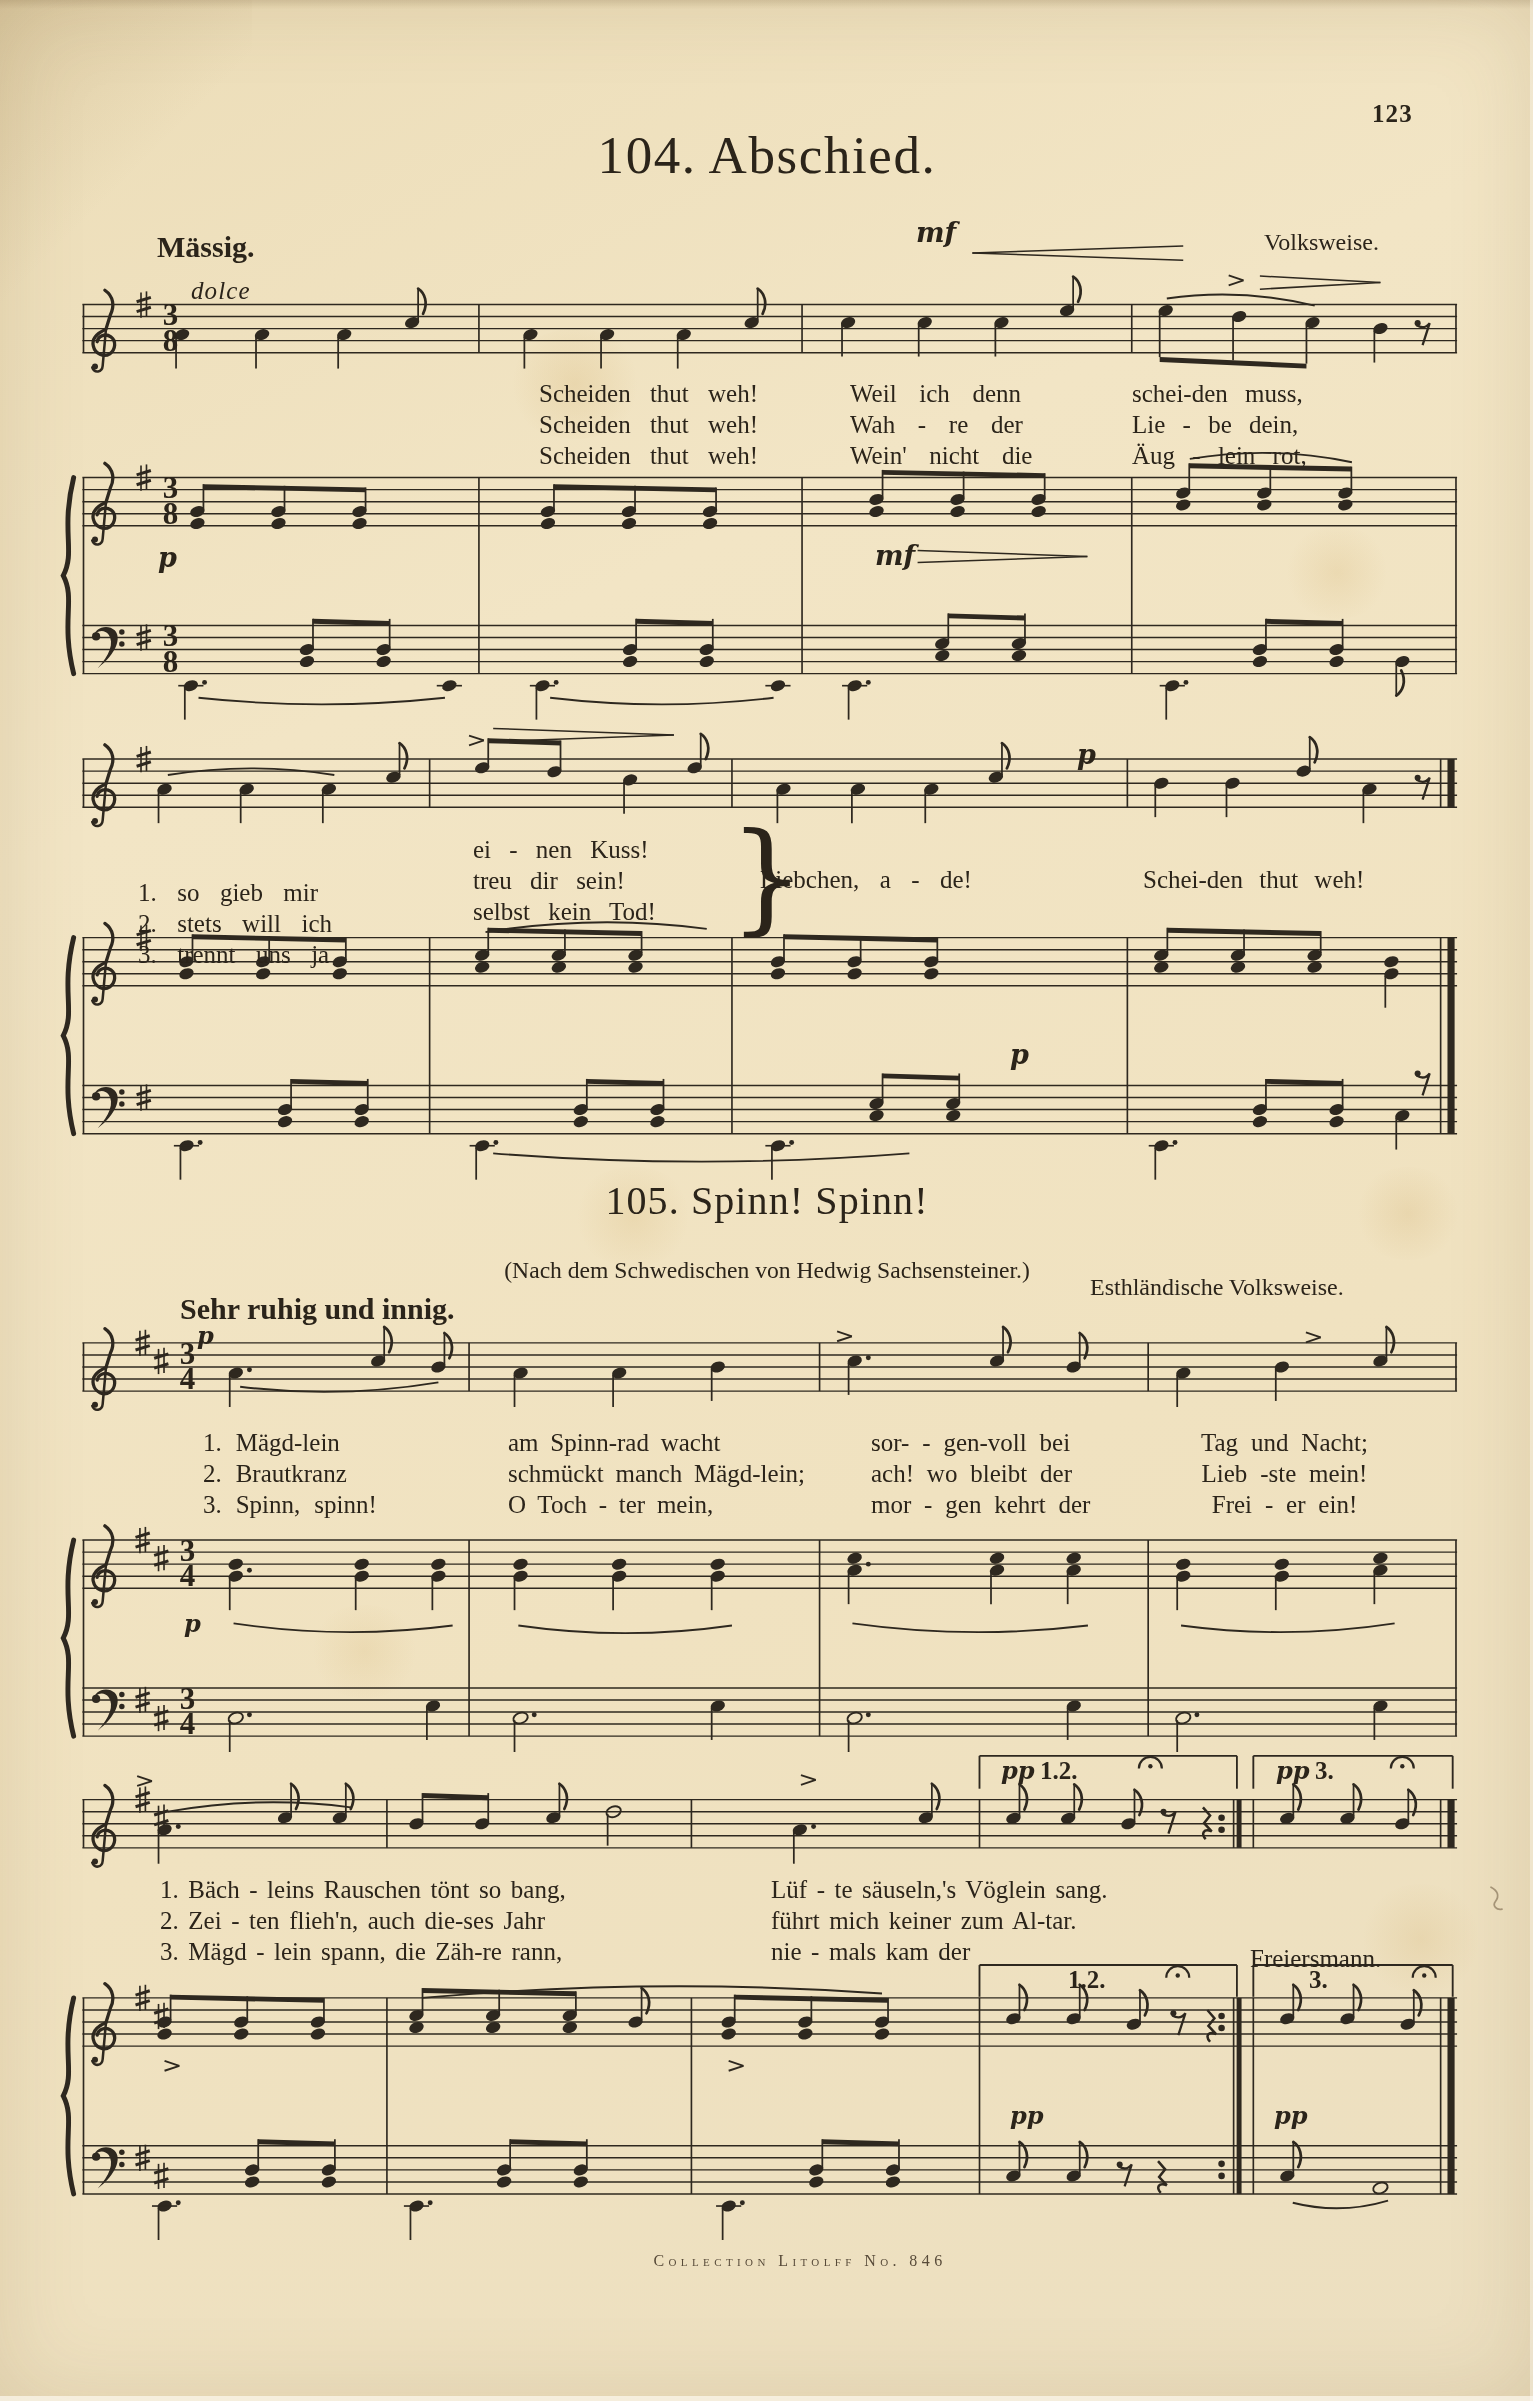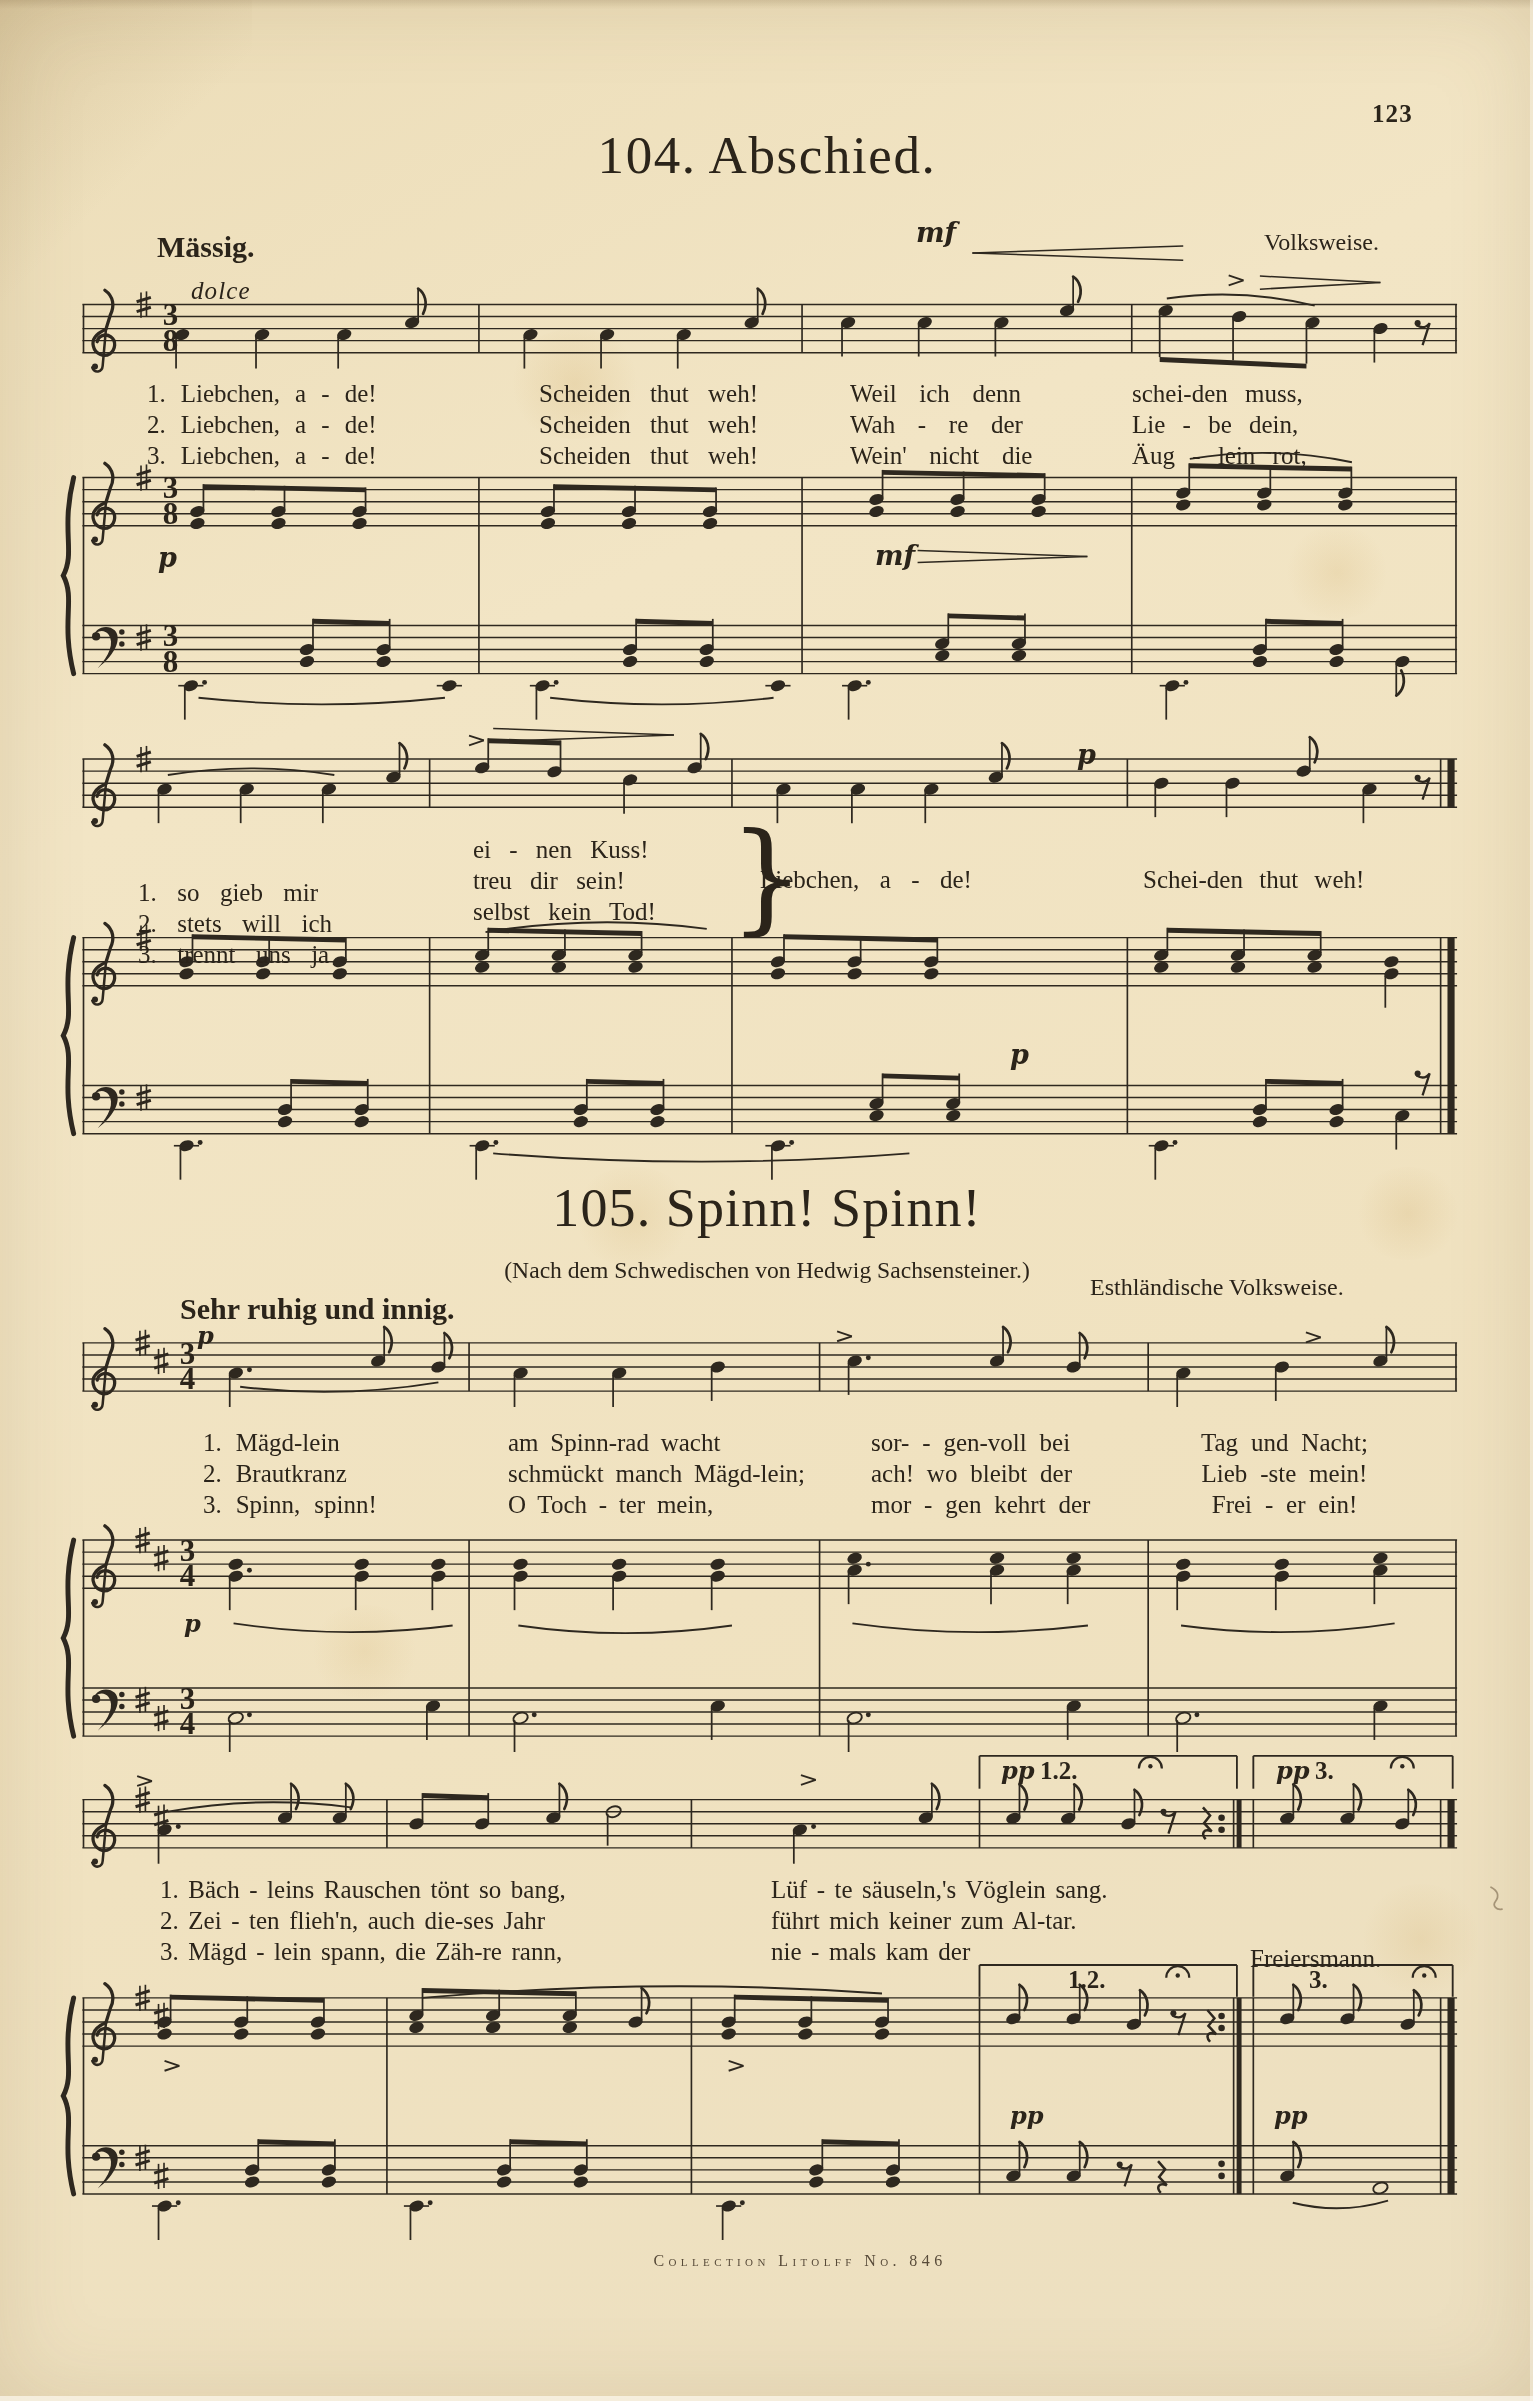--- a/index.html
+++ b/index.html
@@ -4,21 +4,21 @@
 <style>
   html,body{margin:0;padding:0;background:#efe1bf;}
   .page{position:relative;width:1534px;height:2401px;overflow:hidden;
         background:linear-gradient(155deg,#ecddb8 0%,#f2e5c5 28%,#f0e2c0 62%,#ecdfc0 100%);
         box-shadow:inset 0 0 88px rgba(120,90,40,.16);
         font-family:"Liberation Serif","DejaVu Serif",serif;color:#2b241a;}
   .abs{position:absolute;white-space:nowrap;}
   .center{left:0;right:0;text-align:center;}
   .pagenum{font-size:25px;font-weight:700;letter-spacing:1.1px;}
   .title{font-size:53px;letter-spacing:1.6px;}
-  .title2{font-size:54px;letter-spacing:1.1px;}
+  .title2{font-size:40px;letter-spacing:1.1px;}
   .subtitle{font-size:23.6px;}
   .tempo{font-size:30px;font-weight:700;}
   .attr{font-size:24px;}
   .expr{font-style:italic;font-size:25px;letter-spacing:1.1px;}
   .dyn{font-family:"DejaVu Serif",serif;font-style:italic;font-weight:700;font-size:27px;}
   .dyn.small{font-size:24px;}
   .tsig{font-weight:700;font-size:31px;line-height:25px;width:25px;text-align:center;}
   .lyr{font-size:25px;}
   .lyr .vline{height:31px;line-height:31px;white-space:nowrap;}
   .refrain{font-size:25px;line-height:31px;}
@@ -857,25 +857,20 @@
   <div class="abs attr" style="left:1264px;top:229px;">Volksweise.</div>
   <div class="abs dyn" style="left:916px;top:217px;">mf</div>
 
   <div class="abs tsig" style="left:158px;top:302px;">3</div>
   <div class="abs tsig" style="left:158px;top:328px;">8</div>
   <div class="abs tsig" style="left:158px;top:475px;">3</div>
   <div class="abs tsig" style="left:158px;top:501px;">8</div>
   <div class="abs tsig" style="left:158px;top:623px;">3</div>
   <div class="abs tsig" style="left:158px;top:649px;">8</div>
 
-  <div class="abs lyr" style="left:147px;top:378px;word-spacing:8.8px;">
-      <div class="vline">1. Liebchen, a - de!</div>
-      <div class="vline">2. Liebchen, a - de!</div>
-      <div class="vline">3. Liebchen, a - de!</div>
-    </div>
   <div class="abs lyr" style="left:539px;top:378px;word-spacing:13px;">
       <div class="vline">Scheiden thut weh!</div>
       <div class="vline">Scheiden thut weh!</div>
       <div class="vline">Scheiden thut weh!</div>
     </div>
   <div class="abs lyr" style="left:850px;top:378px;word-spacing:16.4px;">
       <div class="vline">Weil ich denn</div>
       <div class="vline">Wah - re der</div>
       <div class="vline">Wein' nicht die</div>
     </div>

